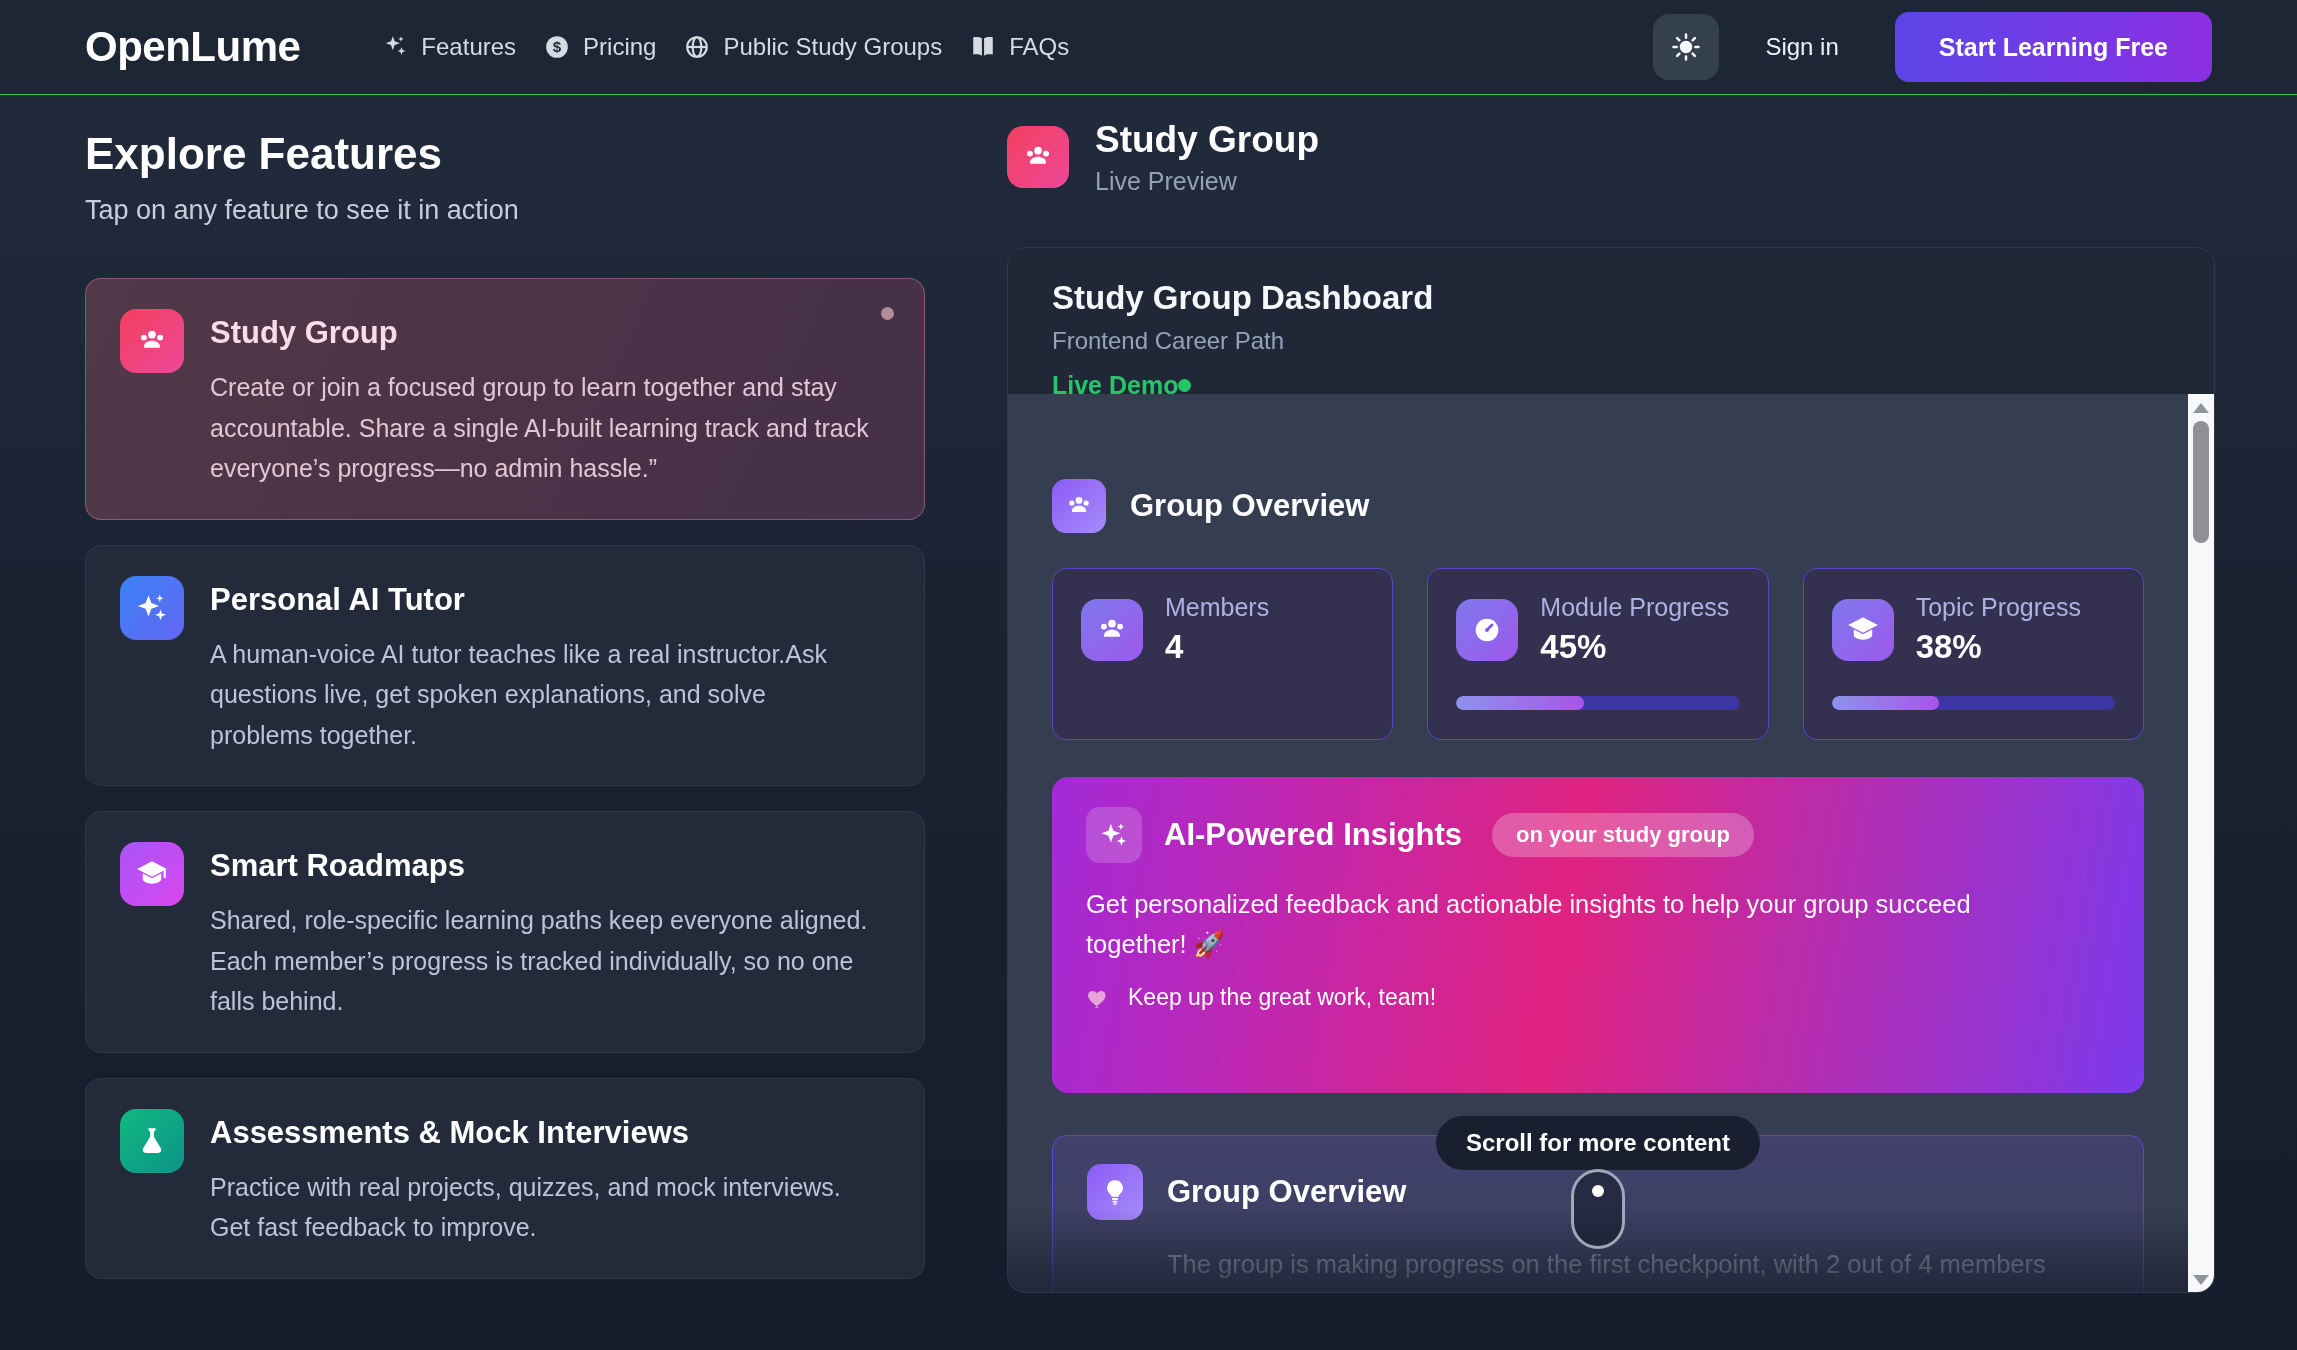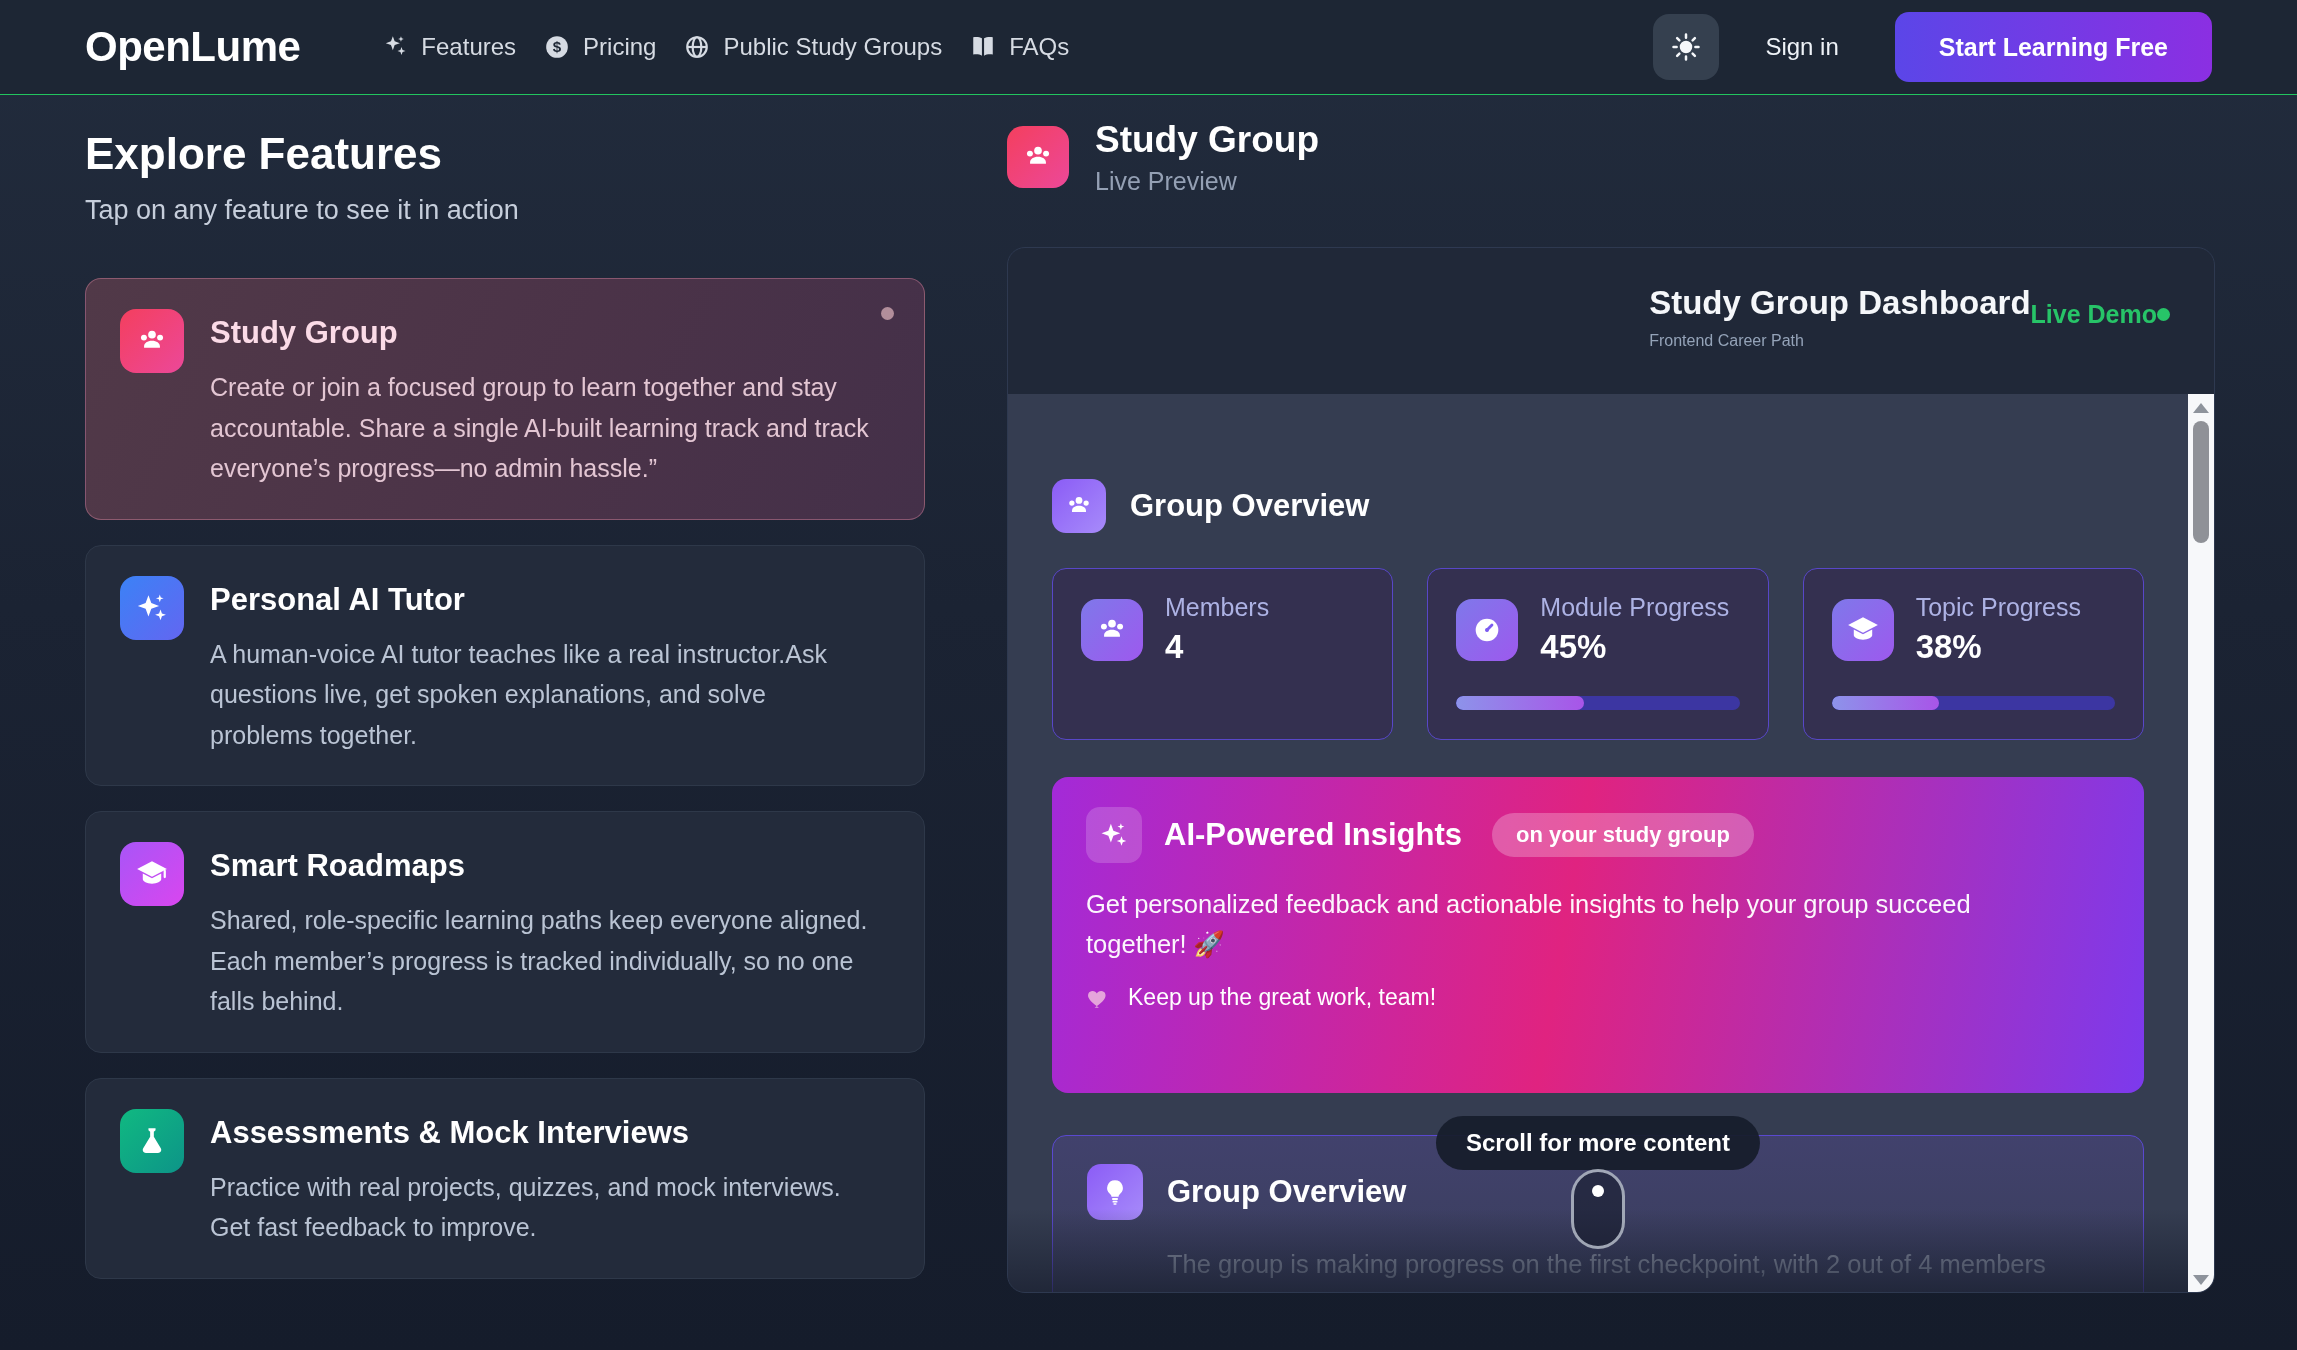--- a/index.html
+++ b/index.html
@@ -71,24 +71,24 @@
   .phead .fic { width:62px; height:62px; }
   .phead h2 { font-size:37px; font-weight:700; color:#ffffff; }
   .phead p { margin-top:6px; font-size:25px; color:#94a0b4; }
 
   .dash {
     margin-top:55px; height:1046px; border-radius:18px;
     background:#202838; border:1px solid #2e3950; overflow:hidden;
   }
   .dash-head {
     height:146px; padding:36px 44px 0 44px;
-    display:flex; justify-content:flex-end; align-items:flex-start;
+    display:flex; justify-content:center; align-items:flex-start;flex-direction:column;
   }
   .dash-head h3 { font-size:33px; font-weight:700; color:#f5f7fa; }
-  .dash-head .dsub { margin-top:10px; font-size:16px; color:#94a3b8; }
+  .dash-head .dsub { margin-top:10px; font-size:24px; color:#94a3b8; }
   .livedemo { display:flex; align-items:center; gap:0; margin-top:16px; font-size:25px; font-weight:600; color:#27c468; }
   .gdot { width:13px; height:13px; border-radius:50%; background:#27c468; }
 
   .viewport {
     position:relative; height:900px; background:#353d51;
     padding:0 70px 0 44px; overflow:hidden;
   }
   .ghead { margin-top:85px; display:flex; align-items:center; gap:24px; }
   .ghead .fic { width:54px; height:54px; border-radius:14px; }
   .ghead h4 { font-size:31px; font-weight:700; color:#ffffff; }

